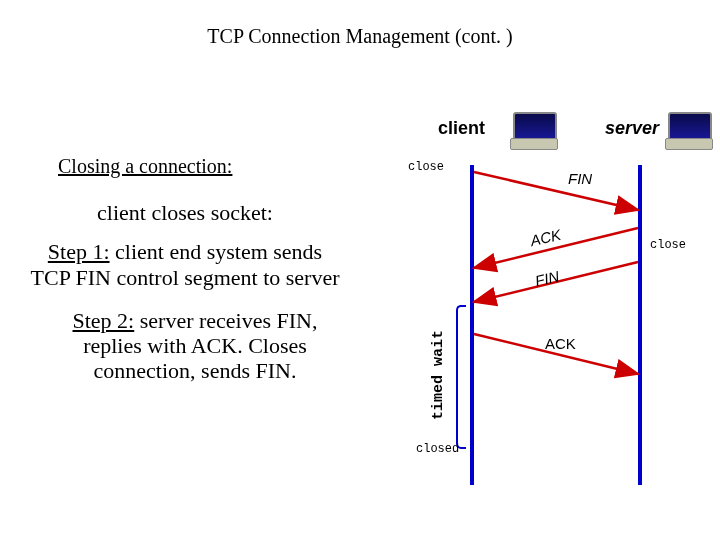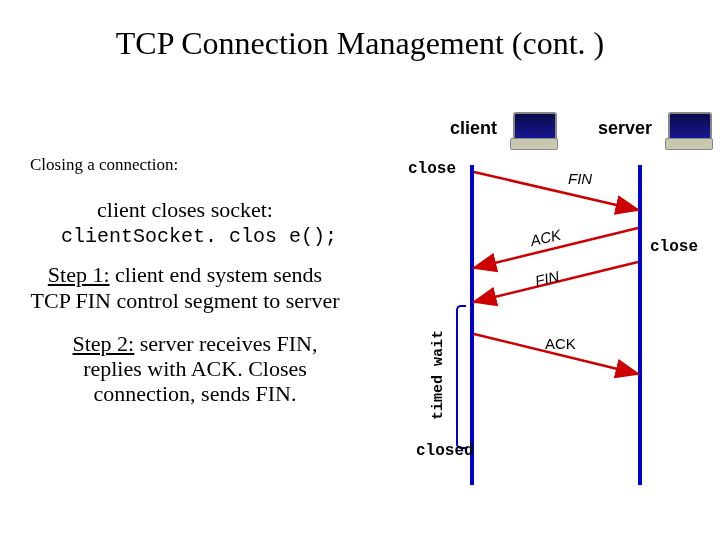--- a/index.html
+++ b/index.html
@@ -6,33 +6,35 @@
     margin: 0;
     padding: 0;
     width: 720px;
     height: 540px;
     font-family: "Times New Roman", serif;
     background: white;
     position: relative;
     overflow: hidden;
   }
   .title {
-    font-size: 32px;
+    font-size: 20px;
     text-align: center;
     margin-top: 25px;
   }
   .left-col {
     position: absolute;
     left: 30px;
     top: 155px;
     width: 310px;
   }
   .section-head {
-    font-size: 17px;
+    font-size: 20px;
+    text-decoration: underline;
     margin-bottom: 22px;
+    margin-left: 28px;
   }
   .para {
     font-size: 22px;
     line-height: 1.15;
     margin-bottom: 14px;
     text-align: center;
   }
   .mono {
     font-family: "Courier New", monospace;
     font-size: 20px;
@@ -75,22 +77,22 @@
   .lifeline {
     position: absolute;
     width: 4px;
     background: #0000cc;
     top: 55px;
     height: 320px;
   }
   .event-text {
     position: absolute;
     font-family: "Courier New", monospace;
-    font-weight: bold;
-    font-size: 16px;
+    font-weight: normal;
+    font-size: 12px;
   }
   .msg-text {
     position: absolute;
     font-family: Arial, sans-serif;
     font-style: italic;
     font-size: 15px;
   }
   .vlabel {
     position: absolute;
     font-family: "Courier New", monospace;
@@ -117,41 +119,40 @@
 </head>
 <body>
 
 <div class="title">TCP Connection Management (cont. )</div>
 
 <div class="left-col">
   <div class="section-head">Closing a connection:</div>
 
   <div class="para">
     <span>client closes socket:</span><br>
-    <span class="mono" style="padding-left:28px; display:inline-block;">clientSocket. clos e();</span>
   </div>
 
   <div class="para" style="">
     <span class="step-label">Step 1:</span><span> client end system sends TCP FIN control segment to server</span>
   </div>
 
   <div class="para" style="margin-top:18px;margin-left:20px;">
     <span class="step-label">Step 2:</span><span> server receives FIN, replies with ACK. Closes connection, sends FIN.</span>
   </div>
 </div>
 
 <div class="diagram">
 
-  <div class="node-label" style="left:100px; top:8px;">client</div>
+  <div class="node-label" style="left:88px; top:8px;">client</div>
   <div class="computer" style="left:160px; top:2px;">
     <div class="monitor"></div>
       <div class="base"></div>
   </div>
 
-  <div class="node-label" style="left:248px; top:8px;">server</div>
+  <div class="node-label" style="left:255px; top:8px;font-style:italic;">server</div>
   <div class="computer" style="left:315px; top:2px;">
     <div class="monitor"></div>
       <div class="base"></div>
   </div>
 
   <div class="lifeline" style="left:120px;"></div>
   <div class="lifeline" style="left:288px;"></div>
 
   <svg class="arrows">
     <defs>

